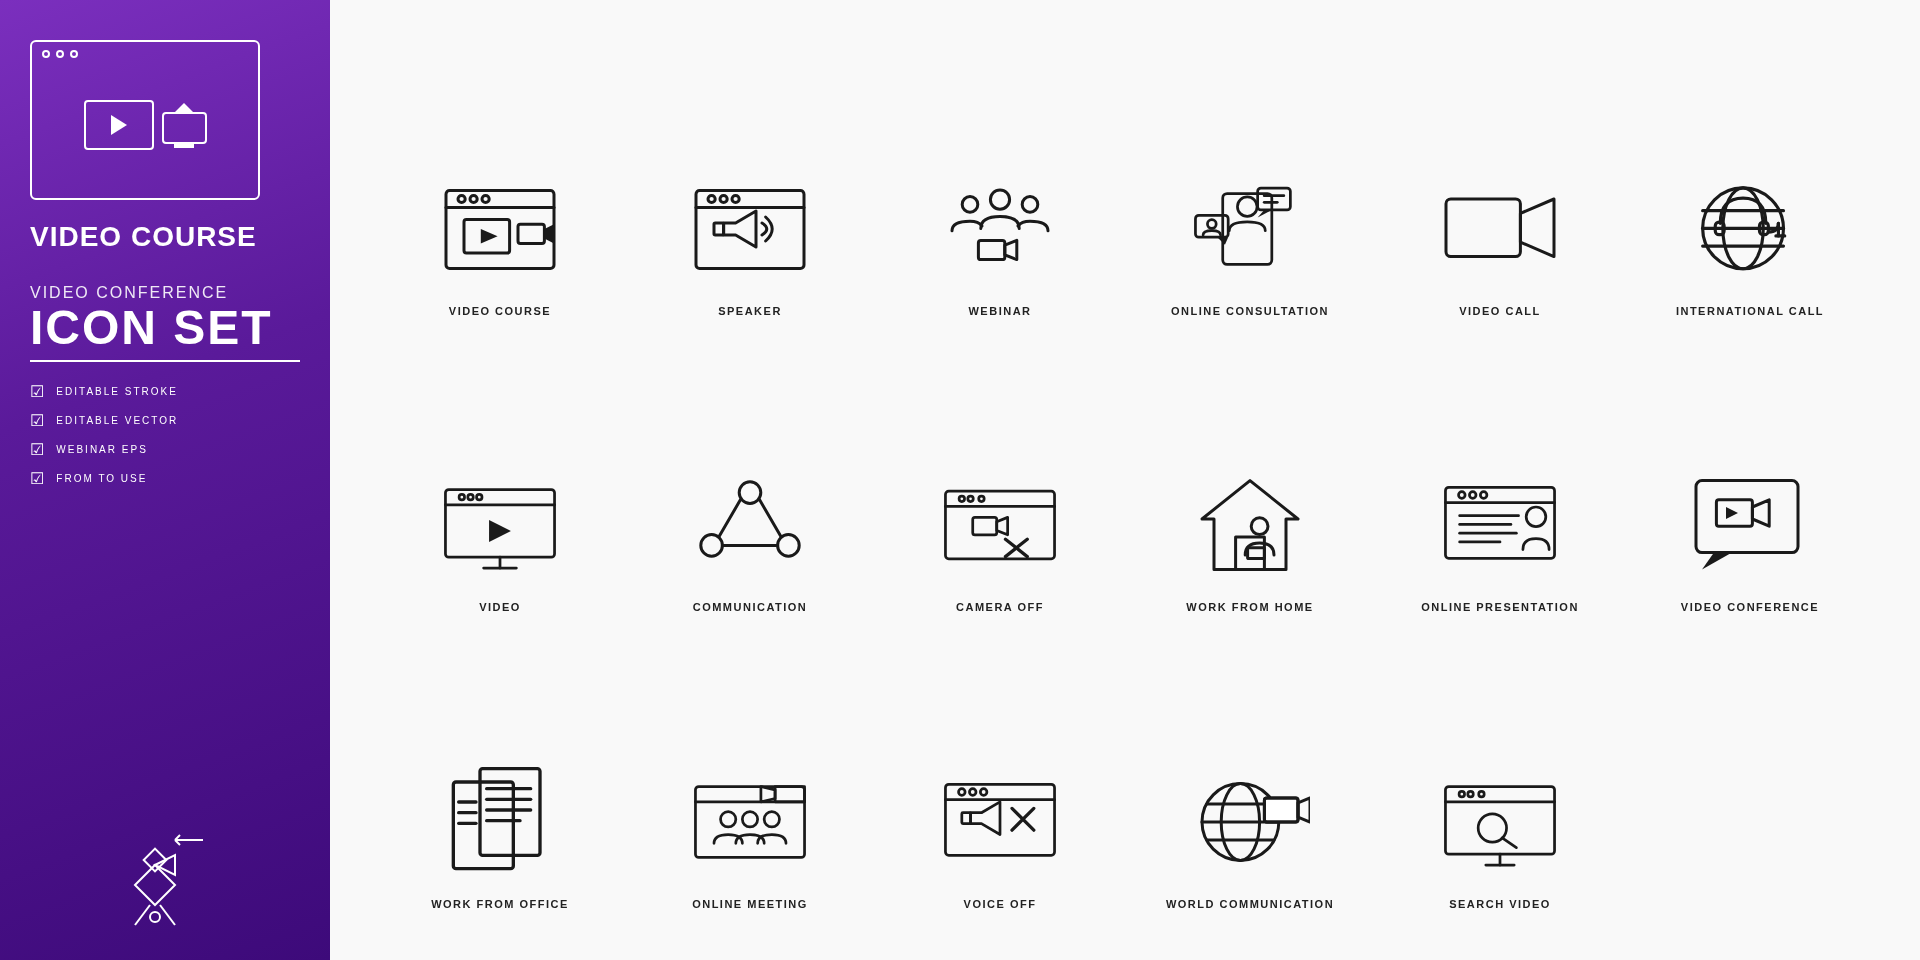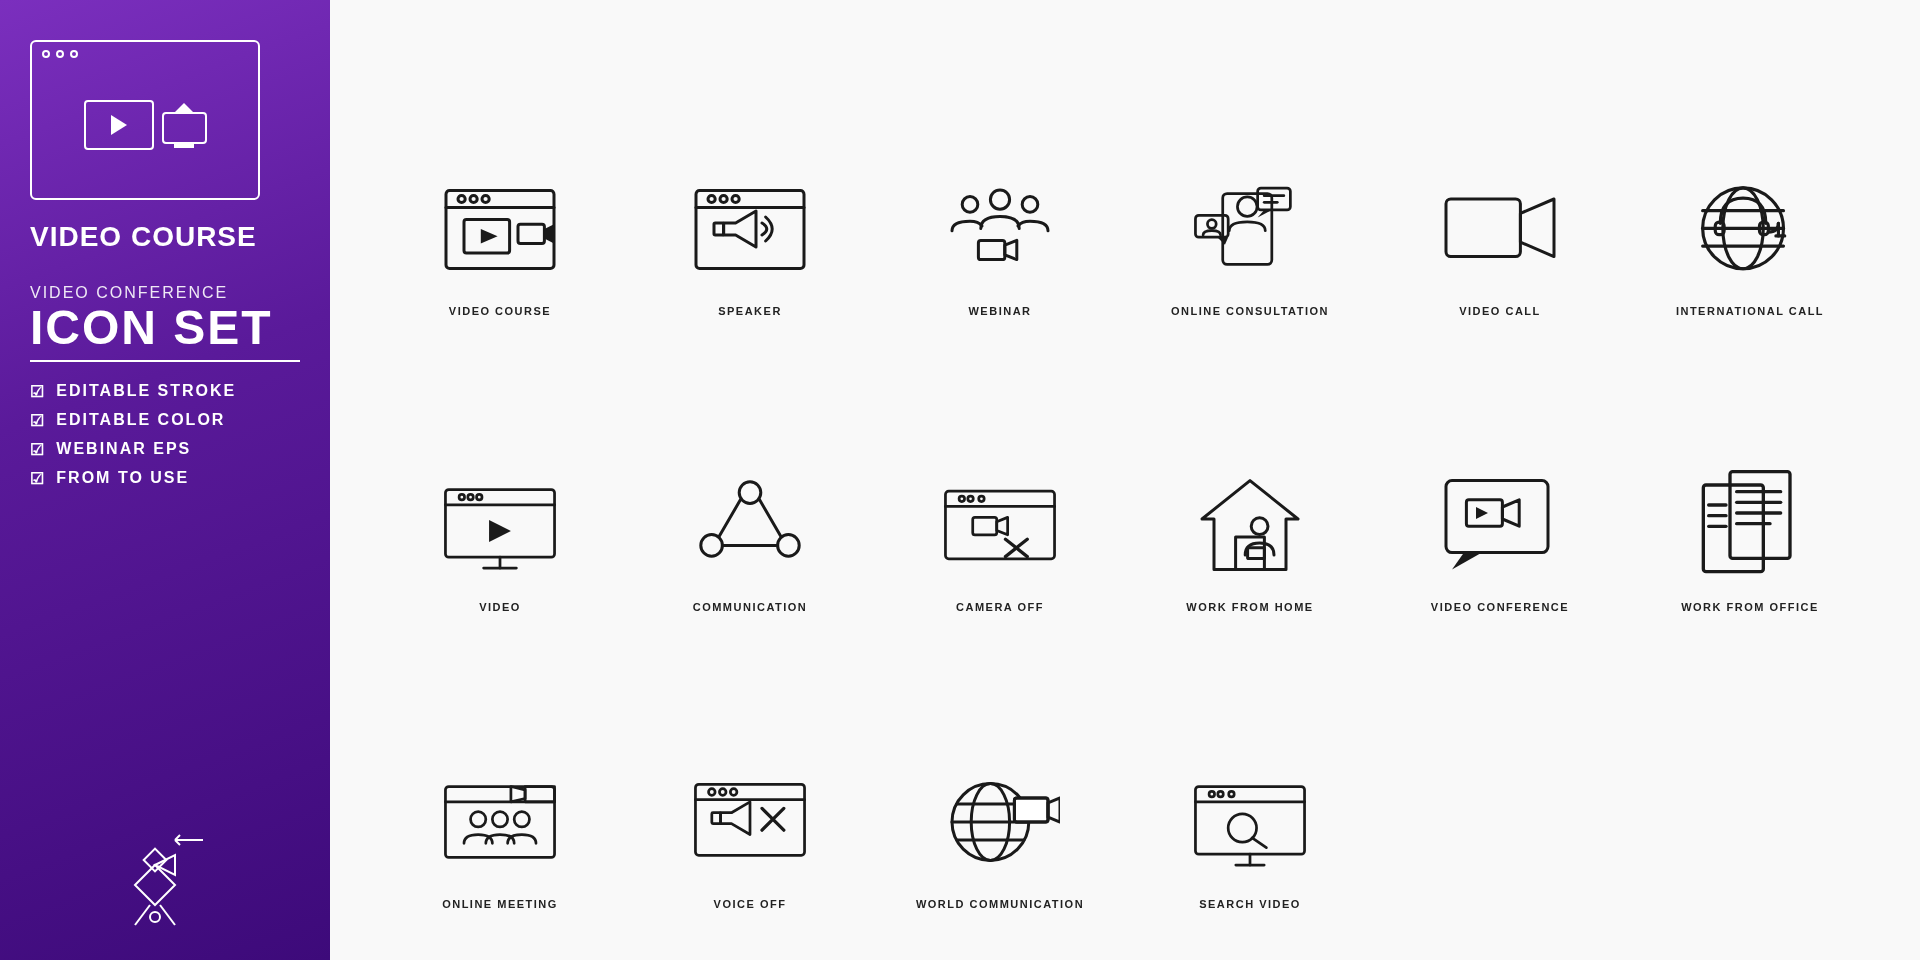--- a/index.html
+++ b/index.html
@@ -102,22 +102,22 @@
       width: 100%;
       height: 2px;
       background: white;
       margin-bottom: 20px;
     }
     .left-panel .features {
       list-style: none;
       margin-bottom: 30px;
     }
     .left-panel .features li {
-      font-size: 16px;
-      font-weight: 700;
+      font-size: 10px;
+      font-weight: 400;
       letter-spacing: 2px;
       margin-bottom: 10px;
       display: flex;
       align-items: center;
       gap: 10px;
     }
     .left-panel .features li::before {
       content: '☑';
       font-size: 16px;
     }
@@ -196,21 +196,21 @@
   </div>
 
   <h1>VIDEO COURSE</h1>
 
   <div class="subtitle">VIDEO CONFERENCE</div>
   <div class="title-big">ICON SET</div>
   <div class="divider"></div>
 
   <ul class="features">
     <li>EDITABLE STROKE</li>
-    <li>EDITABLE COLOR</li>
+    <li>EDITABLE VECTOR</li>
     <li>WEBINAR EPS</li>
     <li>FROM TO USE</li>
   </ul>
 
   <svg class="pen-icon" viewBox="0 0 80 120" fill="none" stroke="white" stroke-width="2">
 
     <line x1="50" y1="30" x2="70" y2="30"></line>
     <line x1="70" y1="30" x2="78" y2="30"></line>
     <line x1="50" y1="30" x2="55" y2="25"></line>
     <line x1="50" y1="30" x2="55" y2="35"></line>
@@ -401,20 +401,40 @@
 
           <circle cx="58" cy="46" r="7"></circle>
           <path d="M46 70 Q46 60 58 60 Q70 60 70 70"></path>
 
           <rect x="48" y="64" width="14" height="9" rx="1"></rect>
         </svg>
       </div>
       <span class="icon-label">WORK FROM HOME</span>
     </div>
 
+    <div class="icon-cell">
+      <div class="icon-svg">
+        <svg viewBox="0 0 110 85" fill="none" stroke="#1a1a1a" stroke-width="2.5" stroke-linecap="round" stroke-linejoin="round">
+          <rect x="5" y="8" width="100" height="65" rx="3"></rect>
+          <line x1="5" y1="22" x2="105" y2="22"></line>
+          <circle cx="20" cy="15" r="3"></circle>
+          <circle cx="30" cy="15" r="3"></circle>
+          <circle cx="40" cy="15" r="3"></circle>
+
+          <line x1="18" y1="34" x2="72" y2="34"></line>
+          <line x1="18" y1="42" x2="65" y2="42"></line>
+          <line x1="18" y1="50" x2="70" y2="50"></line>
+          <line x1="18" y1="58" x2="55" y2="58"></line>
+
+          <circle cx="88" cy="35" r="9"></circle>
+          <path d="M76 65 Q76 55 88 55 Q100 55 100 65"></path>
+        </svg>
+      </div>
+      <span class="icon-label">ONLINE PRESENTATION</span>
+    </div>
 
     <div class="icon-cell">
       <div class="icon-svg">
         <svg viewBox="0 0 100 90" fill="none" stroke="#1a1a1a" stroke-width="2.5" stroke-linecap="round" stroke-linejoin="round">
 
           <rect x="5" y="8" width="85" height="60" rx="5"></rect>
           <polygon points="20,68 10,82 35,68" fill="#1a1a1a" stroke="none"></polygon>
 
           <rect x="22" y="24" width="30" height="22" rx="2"></rect>
           <polygon points="52,30 66,24 66,46 52,40"></polygon>

